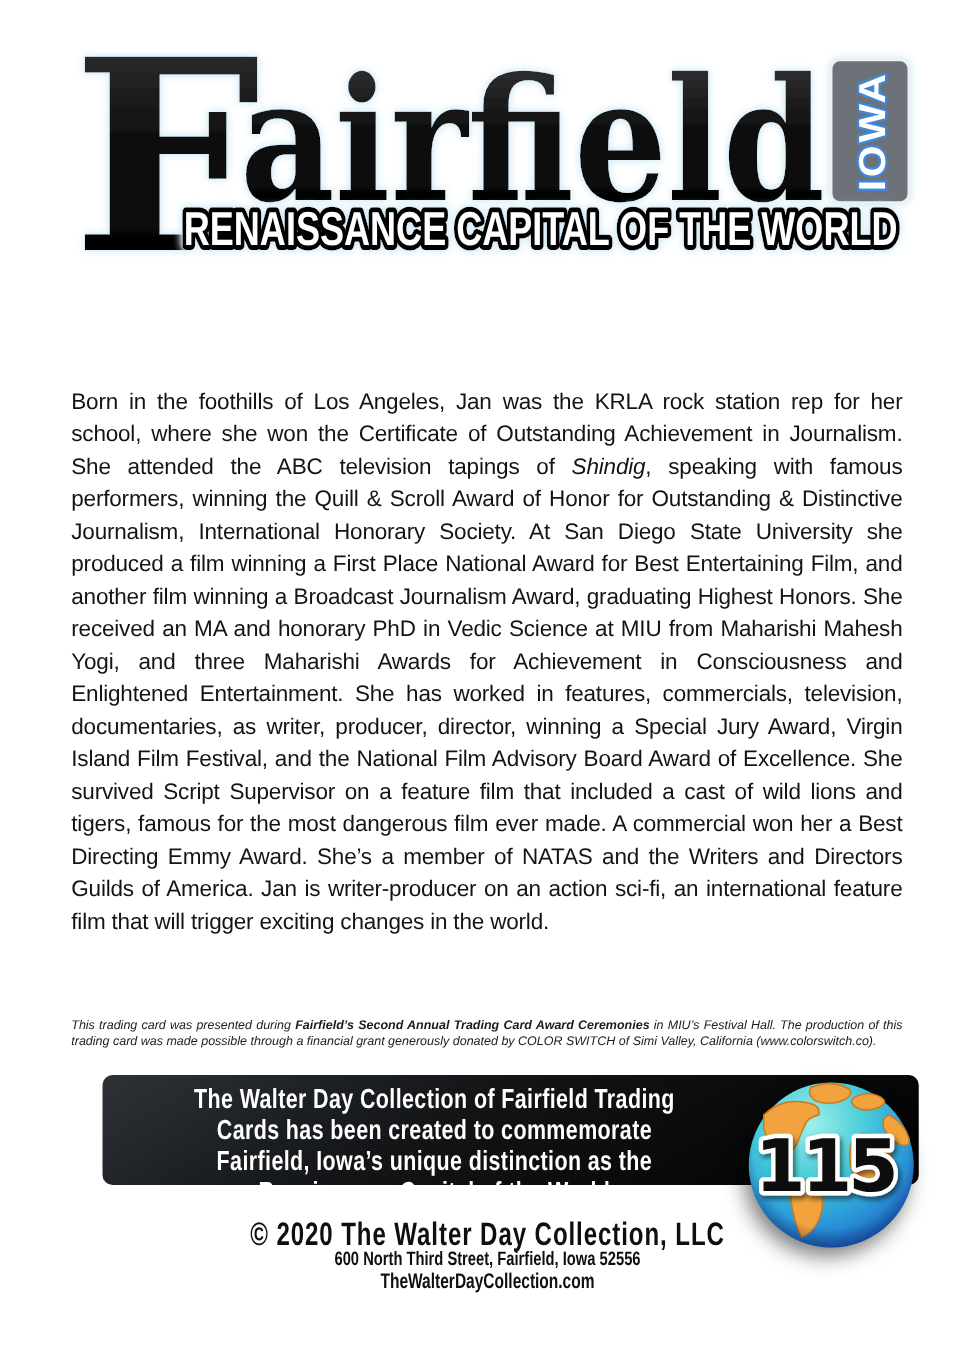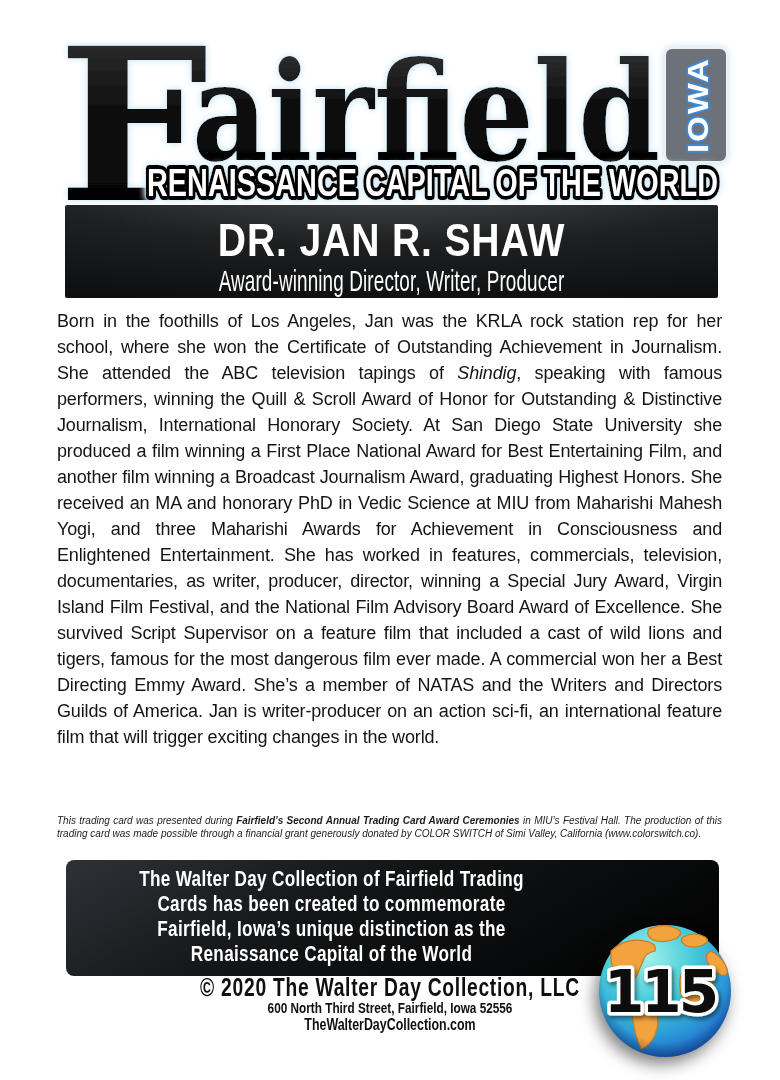--- a/index.html
+++ b/index.html
@@ -34,38 +34,38 @@
   .bio i { font-style:italic; }
   
   .fineprint {
     position:absolute; left:57px; top:814px; width:665px; margin:0;
     font-size:10px; line-height:13.2px; font-style:italic;
     text-align:justify; color:#1b1b1b;
   }
   .fineprint b { font-weight:bold; }
   
   .cbox {
-    position:absolute; left:66px; top:860px; width:653px; height:116px;
+    position:absolute; left:82px; top:860px; width:653px; height:88px;
     background: linear-gradient(150deg, #2e3237 0%, #121416 42%, #000000 100%);
     border-radius:8px;
   }
   .cbox-text {
     position:absolute; top:6px; left:0; width:653px; text-align:center;
     color:#ffffff; font-weight:bold; font-size:22px; line-height:25px;
     letter-spacing:0.4px; white-space:nowrap;
     transform: translateX(-61px) scaleX(0.78);
   }
   
   .footer-line { position:absolute; left:0; width:780px; text-align:center; color:#0f0f0f; font-weight:bold; white-space:nowrap; }
   .footer-copyright { top:972px; font-size:26px; letter-spacing:1px; transform:scaleX(0.74); }
   .footer-address   { top:999px; font-size:15.5px; transform:scaleX(0.76); }
   .footer-site      { top:1015px; font-size:17px;  transform:scaleX(0.73); }
   
   .globe-wrap {
-    position:absolute; left:597px; top:923px; width:136px; height:136px;
+    position:absolute; left:597px; top:864px; width:136px; height:136px;
     filter: drop-shadow(-4px 7px 8px rgba(0,0,0,0.5));
   }
 </style>
 </head>
 <body>
 
 <div class="card">
 
   <svg class="logo-svg" width="780" height="210" viewBox="0 0 780 210">
     <defs>
@@ -79,24 +79,20 @@
         <stop offset="1" stop-color="#000000"></stop>
       </linearGradient>
     </defs>
     <text x="58" y="200" font-family="DejaVu Serif, serif" font-weight="bold" font-size="212" fill="url(#inkSheen)" filter="url(#glow)">F</text>
     <text x="192" y="160" font-family="DejaVu Serif, serif" font-weight="bold" font-size="136" textLength="468" lengthAdjust="spacingAndGlyphs" fill="url(#inkSheen)" filter="url(#glow)">airfield</text>
     <rect x="665" y="48" width="62" height="114" rx="7" fill="#6d7278" stroke="#f0f0f0" stroke-width="2" filter="url(#glow)"></rect>
     <text transform="translate(708,153) rotate(-90)" font-family="Liberation Sans, sans-serif" font-weight="bold" font-size="30" textLength="96" lengthAdjust="spacingAndGlyphs" letter-spacing="2" fill="#ffffff" stroke="#3f87d8" stroke-width="3.5" paint-order="stroke" stroke-linejoin="round">IOWA</text>
     <text x="147" y="196" font-family="Liberation Sans, sans-serif" font-weight="bold" font-size="38" textLength="571" lengthAdjust="spacingAndGlyphs" fill="#ffffff" stroke="#000000" stroke-width="8" paint-order="stroke" stroke-linejoin="round" filter="url(#glow)">RENAISSANCE CAPITAL OF THE WORLD</text>
   </svg>
 
-  <div class="banner">
-    <div class="banner-name">DR. JAN R. SHAW</div>
-    <div class="banner-subtitle">Award-winning Director, Writer, Producer</div>
-  </div>
 
   <p class="bio"><span>Born in the foothills of Los Angeles, Jan was the KRLA rock station rep for her school, where she won the Certificate of Outstanding Achievement in Journalism. She attended the ABC television tapings of </span><i>Shindig</i><span>, speaking with famous performers, winning the Quill &amp; Scroll Award of Honor for Outstanding &amp; Distinctive Journalism, International Honorary Society. At San Diego State University she produced a film winning a First Place National Award for Best Entertaining Film, and another film winning a Broadcast Journalism Award, graduating Highest Honors. She received an MA and honorary PhD in Vedic Science at MIU from Maharishi Mahesh Yogi, and three Maharishi Awards for Achievement in Consciousness and Enlightened Entertainment. She has worked in features, commercials, television, documentaries, as writer, producer, director, winning a Special Jury Award, Virgin Island Film Festival, and the National Film Advisory Board Award of Excellence. She survived Script Supervisor on a feature film that included a cast of wild lions and tigers, famous for the most dangerous film ever made. A commercial won her a Best Directing Emmy Award. She’s a member of NATAS and the Writers and Directors Guilds of America. Jan is writer-producer on an action sci-fi, an international feature film that will trigger exciting changes in the world.</span></p>
 
   <p class="fineprint"><span>This trading card was presented during </span><b>Fairfield’s Second Annual Trading Card Award Ceremonies</b><span> in MIU’s Festival Hall. The production of this trading card was made possible through a financial grant generously donated by COLOR SWITCH of Simi Valley, California (www.colorswitch.co).</span></p>
 
   <div class="cbox">
     <div class="cbox-text">
       <div>The Walter Day Collection of Fairfield Trading</div>
       <div>Cards has been created to commemorate</div>
       <div>Fairfield, Iowa’s unique distinction as the</div>

